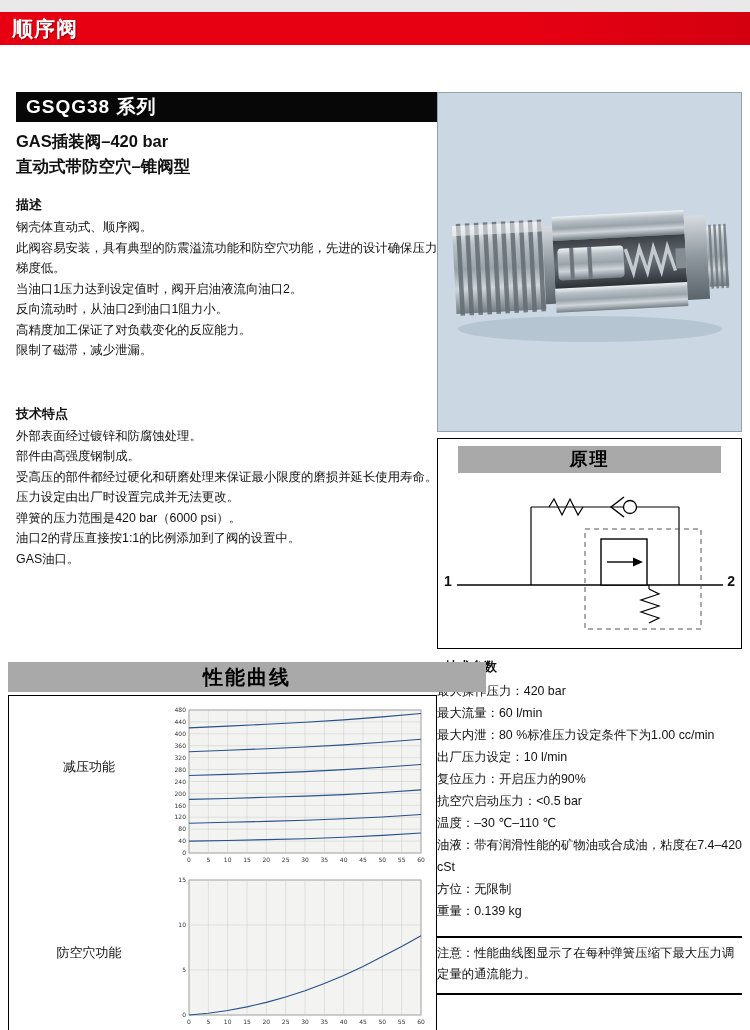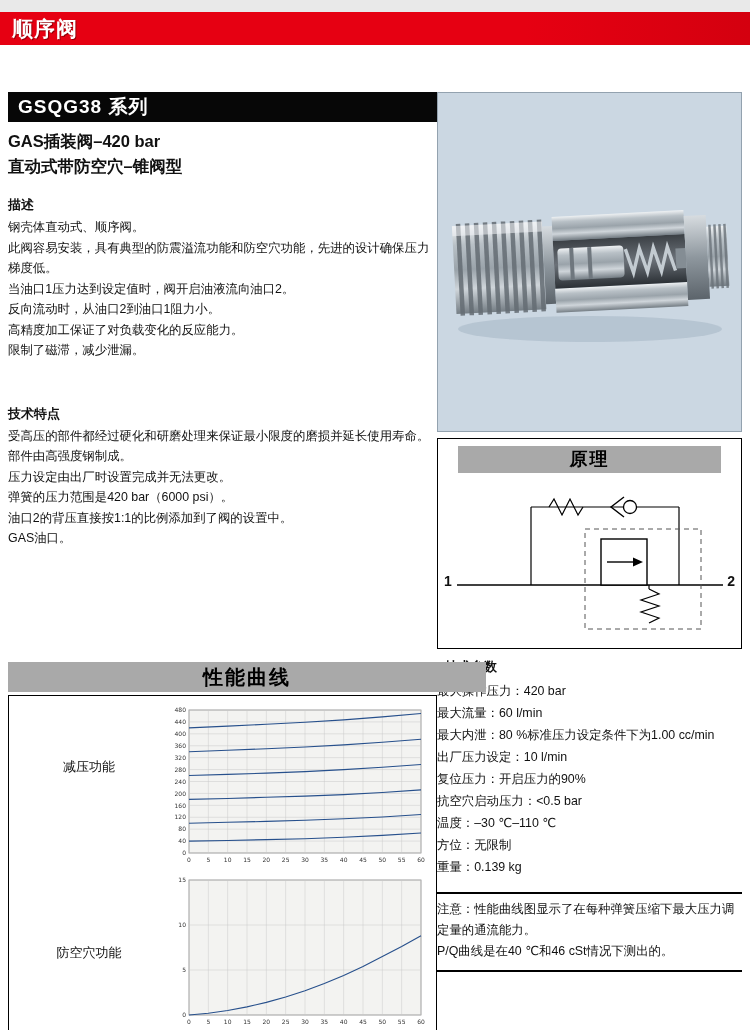--- a/index.html
+++ b/index.html
@@ -12,21 +12,21 @@
   
   .banner {
     position:absolute; left:0; top:0; width:750px; height:33px;
     background:linear-gradient(90deg,#e60012 0%,#e60012 70%,#d4000f 100%);
   }
   .banner .title {
     position:absolute; left:12px; top:3px; font-size:21px; font-weight:bold;
     color:#fff; letter-spacing:1px; text-shadow:1px 1px 0 #8f0008;
   }
   
-  .left-col { position:absolute; left:8px; top:80px; width:429px; }
+  .left-col { position:absolute; left:16px; top:80px; width:429px; }
   .series-bar {
     background:#070707; color:#fff; height:30px; line-height:30px;
     font-size:19px; font-weight:bold; padding-left:10px; letter-spacing:1px;
   }
   .subtitle { margin-top:7px; font-size:16.5px; font-weight:bold; line-height:25px; }
   .sec-heading { margin-top:17px; font-size:13px; font-weight:bold; }
   .body-text { margin-top:3px; font-size:12.4px; line-height:20.5px; }
   .body-text p { margin:0; }
   
   .right-col { position:absolute; left:437px; top:80px; width:305px; }
@@ -95,22 +95,23 @@
       <p>钢壳体直动式、顺序阀。</p>
       <p>此阀容易安装，具有典型的防震溢流功能和防空穴功能，先进的设计确保压力梯度低。</p>
       <p>当油口1压力达到设定值时，阀开启油液流向油口2。</p>
       <p>反向流动时，从油口2到油口1阻力小。</p>
       <p>高精度加工保证了对负载变化的反应能力。</p>
       <p>限制了磁滞，减少泄漏。</p>
     </div>
 
     <div class="sec-heading" style="margin-top:44px;">技术特点</div>
     <div class="body-text">
+      <p>外部表面经过镀锌和防腐蚀处理。</p>
+      <p>部件由高强度钢制成。</p>
       <p>受高压的部件都经过硬化和研磨处理来保证最小限度的磨损并延长使用寿命。</p>
-      <p>部件由高强度钢制成。</p>
       <p>压力设定由出厂时设置完成并无法更改。</p>
       <p>弹簧的压力范围是420 bar（6000 psi）。</p>
       <p>油口2的背压直接按1:1的比例添加到了阀的设置中。</p>
       <p>GAS油口。</p>
     </div>
   </div>
 
   <div class="right-col">
 
     <div class="photo-box">
@@ -209,28 +210,28 @@
     <div class="params">
       <div class="sec-heading">技术参数</div>
       <div class="items">
         <div>最大操作压力：420 bar</div>
         <div>最大流量：60 l/min</div>
         <div>最大内泄：80 %标准压力设定条件下为1.00 cc/min</div>
         <div>出厂压力设定：10 l/min</div>
         <div>复位压力：开启压力的90%</div>
         <div>抗空穴启动压力：&lt;0.5 bar</div>
         <div>温度：–30 ℃–110 ℃</div>
+        <div>油液：带有润滑性能的矿物油或合成油，粘度在7.4–420 cSt</div>
         <div>方位：无限制</div>
         <div>重量：0.139 kg</div>
       </div>
     </div>
 
     <div class="notes">
       <div>注意：性能曲线图显示了在每种弹簧压缩下最大压力调定量的通流能力。</div>
-      <div>P/Q曲线是在40 ℃和46 cSt情况下测出的。</div>
     </div>
   </div>
 
   <div class="perf-section">
     <div class="gray-bar">性能曲线</div>
     <div class="charts-box">
       <div class="chart-label l1">减压功能</div>
       <svg id="chart1" class="chart-svg c1" width="262" height="162">
           <rect x="22" y="6" width="232" height="143" fill="#f3f3f1" stroke="#8a8a8a" stroke-width="0.8"></rect>
           <line x1="22" y1="6" x2="22" y2="149" stroke="#c9c9c9" stroke-width="0.5"></line>

